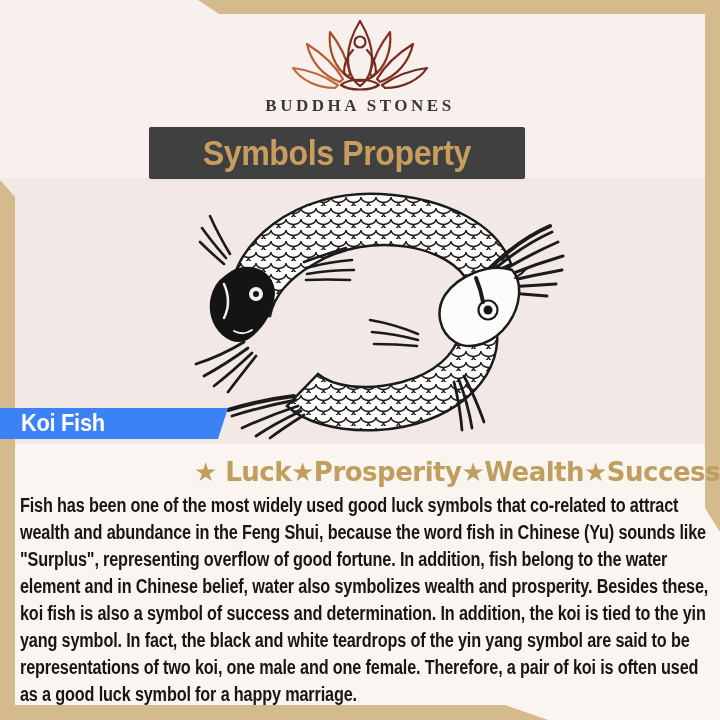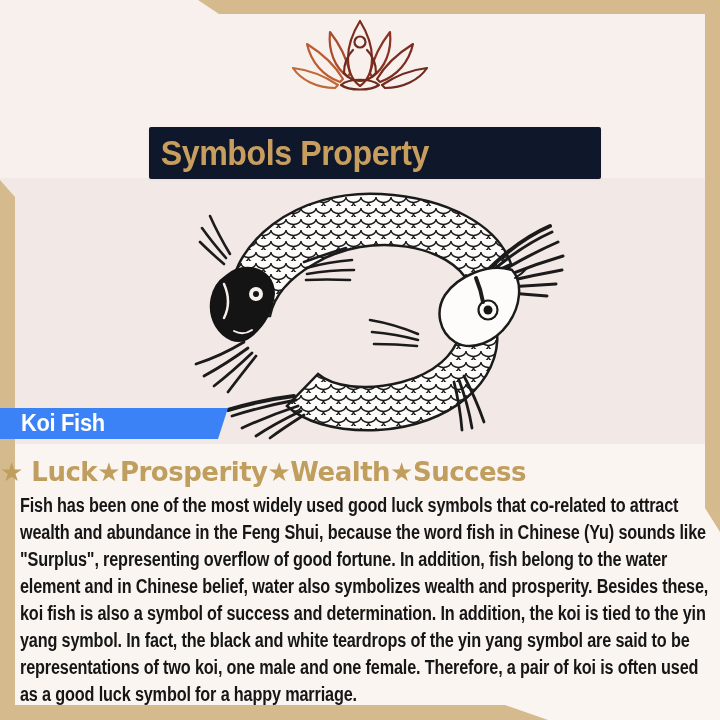--- a/index.html
+++ b/index.html
@@ -23,43 +23,43 @@
     clip-path:polygon(0 0,505px 0,100% 100%,0 100%);}
   
   #logo{position:absolute;left:285px;top:18px;width:150px;height:78px;}
   .brand-name{
     position:absolute;left:0;top:96px;width:720px;text-align:center;
     font-family:"Liberation Serif",serif;font-size:17px;font-weight:600;
     letter-spacing:3.5px;color:#3b3735;
   }
   
   .title-box{
-    position:absolute;left:149px;top:127px;width:452px;height:52px;
-    background:#0f172a;border-radius:2px;display:flex;align-items:center;
+    position:absolute;left:149px;top:127px;width:376px;height:52px;
+    background:#404040;border-radius:2px;display:flex;align-items:center;justify-content:center;
     box-shadow:0 1px 3px rgba(120,90,70,.08);
   }
   .title-text{
     font-size:35px;font-weight:700;color:#c89e5f;letter-spacing:-.5px;
     transform:scaleX(.92);white-space:nowrap;
   }
   
   #fish{position:absolute;left:166px;top:184px;width:400px;height:258px;}
   
   .koi-banner{
     position:absolute;left:0;top:408px;width:228px;height:31px;background:#3b82f6;
     clip-path:polygon(0 0,100% 0,calc(100% - 10px) 100%,0 100%);
     display:flex;align-items:center;
   }
   .koi-banner-text{
     color:#ffffff;font-size:23px;font-weight:700;letter-spacing:-.3px;
     padding-left:22px;transform:scaleX(.95);transform-origin:left center;white-space:nowrap;
   }
   
   .tagline{
-    position:absolute;left:0;top:457px;width:720px;text-align:left;
+    position:absolute;left:0;top:457px;width:720px;text-align:right;
     font-family:"DejaVu Sans","Liberation Sans",sans-serif;
     font-size:26px;font-weight:700;color:#bf9e5e;letter-spacing:-.5px;
   }
   
   .body-text{
     position:absolute;left:20px;top:492px;width:852px;
     transform:scaleX(.812);transform-origin:top left;
     font-size:20px;font-weight:700;line-height:27px;letter-spacing:-.2px;
     color:#161616;text-align:left;
   }
@@ -94,20 +94,21 @@
       <g stroke="#6f2b1e">
         <circle cx="75" cy="24" r="5.5"></circle>
         <path d="M 68,32 C 62,38 59,46 59,55"></path>
         <path d="M 82,32 C 88,38 91,46 91,55"></path>
         <path d="M 59,55 C 64,61 70,63 75,63 C 80,63 86,61 91,55"></path>
         <path d="M 56,67 C 64,60 86,60 94,67 C 86,73 64,73 56,67 Z"></path>
       </g>
     </g>
   </svg>
 
+  <div class="brand-name">BUDDHA STONES</div>
 
   <div class="title-box">
     <div class="title-text">Symbols Property</div>
   </div>
 
   <svg id="fish" viewBox="0 0 400 258">
     <defs>
       <pattern id="scales" width="15" height="11" patternUnits="userSpaceOnUse">
         <rect width="15" height="11" fill="#fdfcfb"></rect>
         <g fill="none" stroke="#1b1b1b" stroke-width="1.4">

